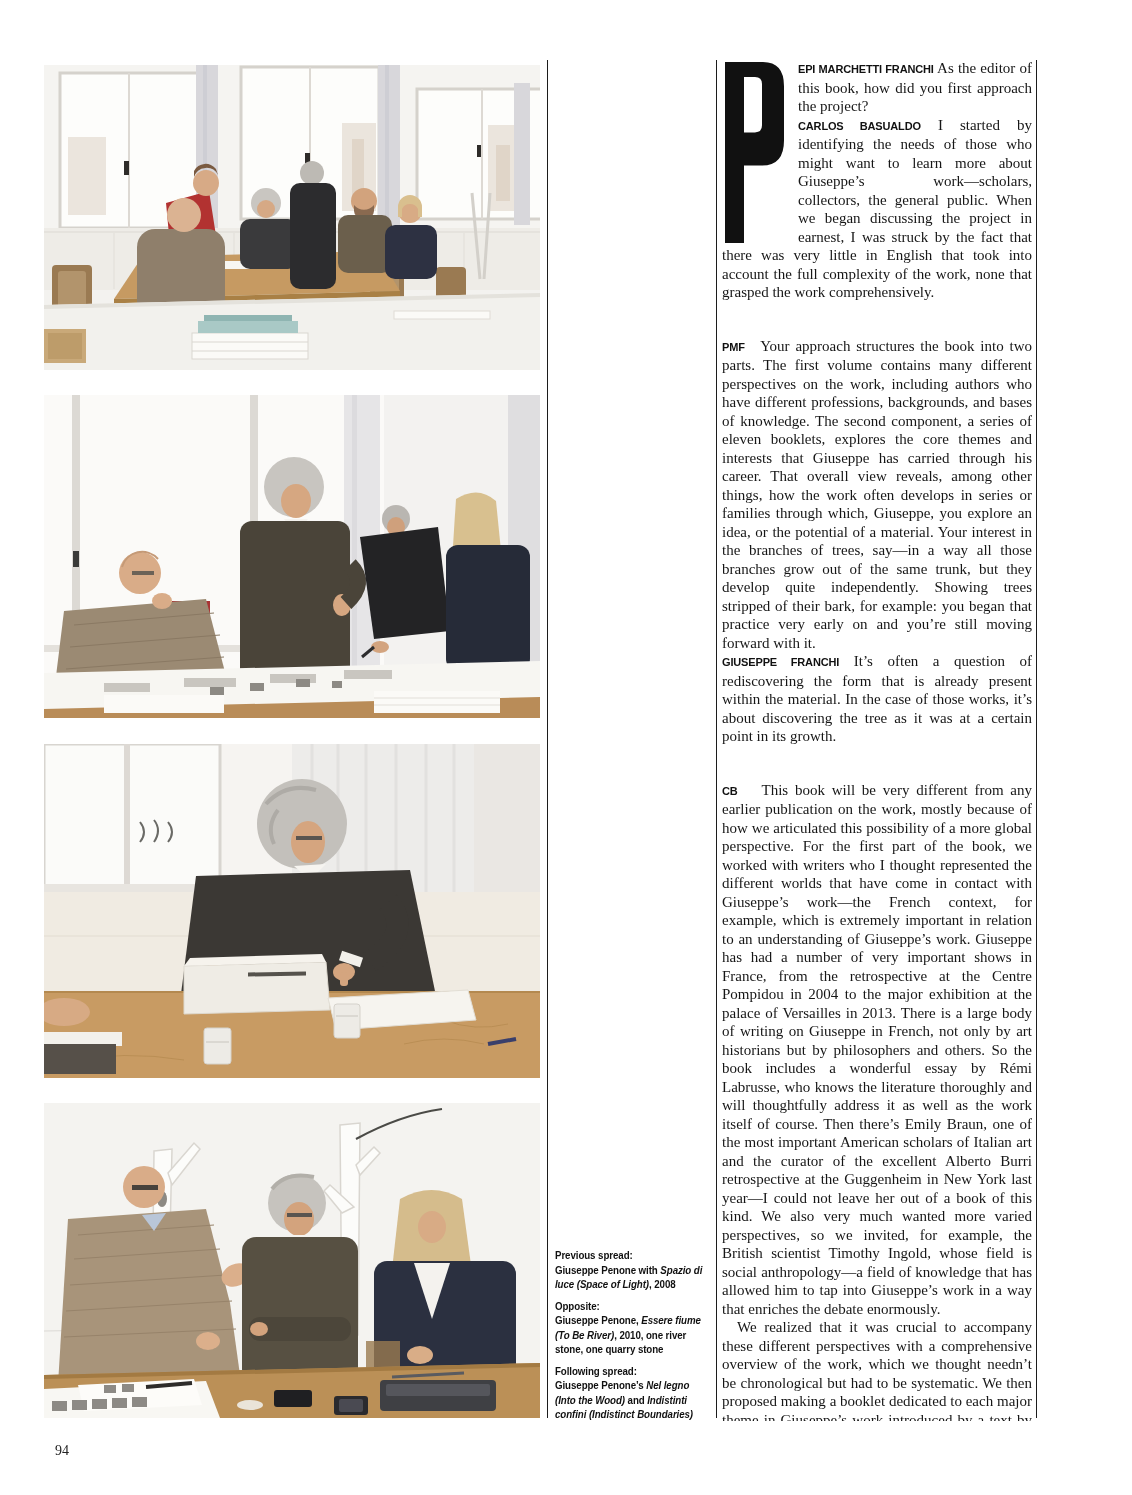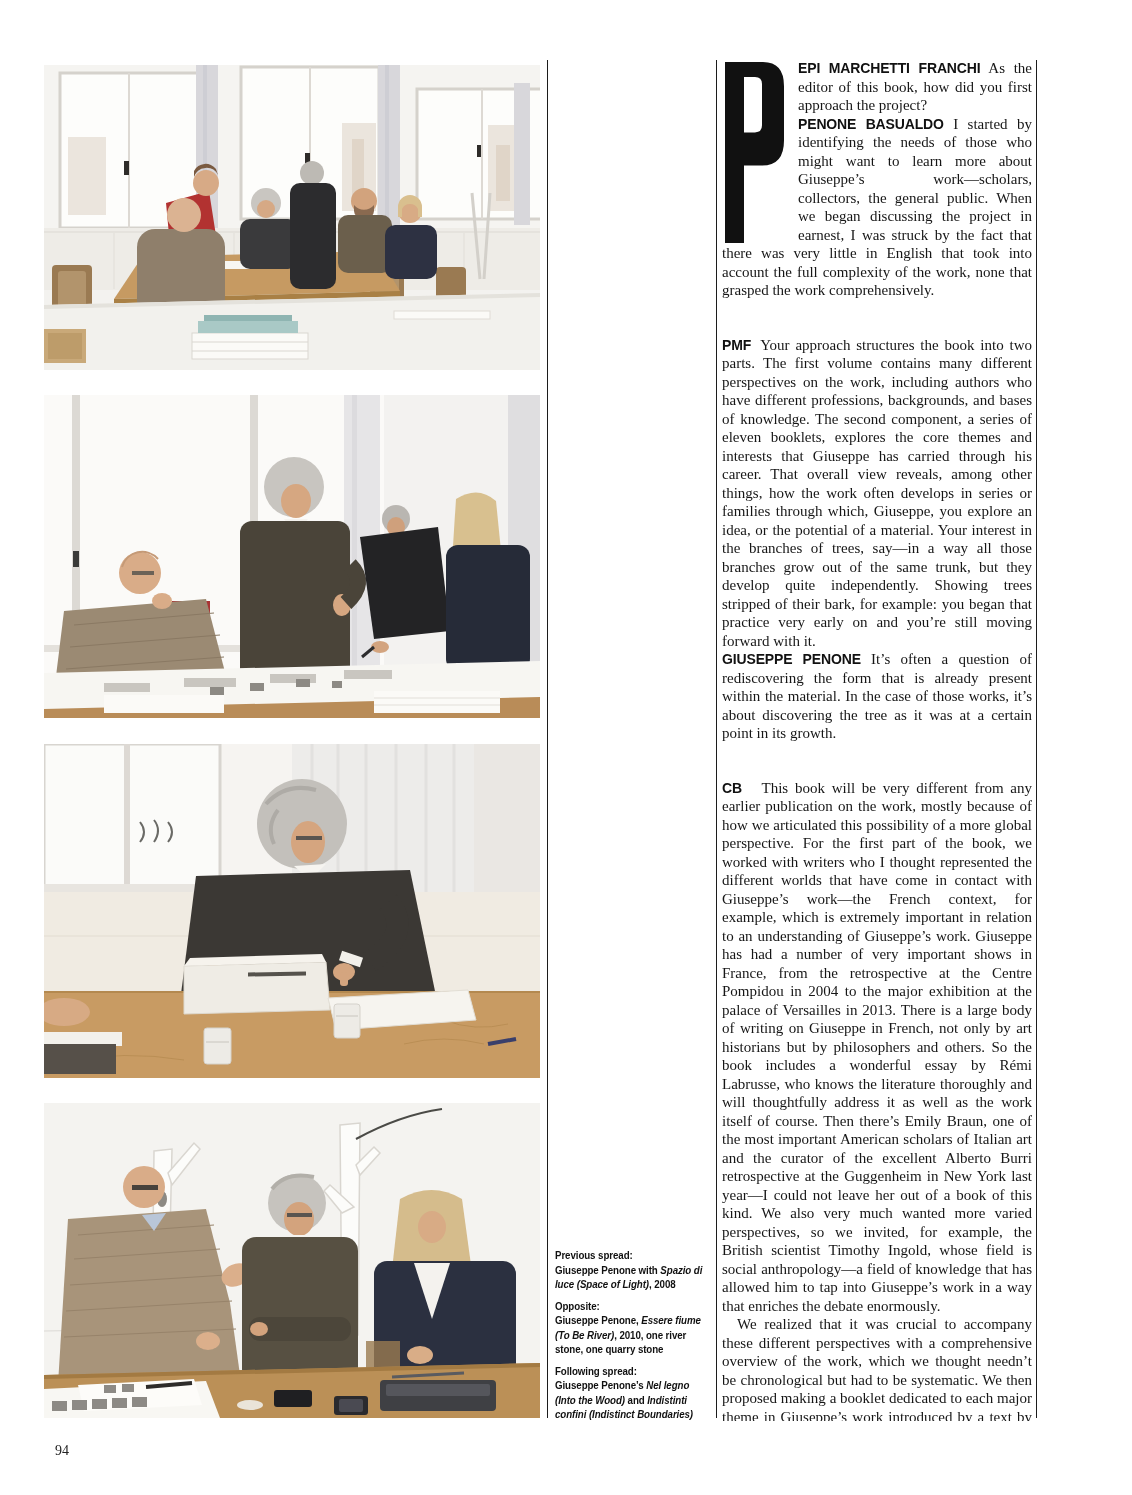--- a/index.html
+++ b/index.html
@@ -23,21 +23,21 @@
             font-size:11.4px;line-height:14.5px;letter-spacing:-0.1px;color:#111;
             transform:scaleX(0.855);transform-origin:left top;}
   .cap-group{margin:0 0 7px 0;}
   .cap-it{font-style:italic;}
   
   .article{position:absolute;left:722px;top:59px;width:310px;height:1362px;overflow:hidden;
            font-size:15px;line-height:18.5px;text-align:justify;color:#161616;}
   .article p{margin:0;padding:0;}
   .dropcap{float:left;width:59px;height:181px;margin:3px 14px 0 3px;}
   .dropcap svg{display:block;width:100%;height:100%;}
-  .sp{font-family:"Liberation Sans",sans-serif;font-weight:700;font-size:14px;
+  .sp{font-family:"Liberation Sans",sans-serif;font-weight:700;font-size:11px;
       letter-spacing:-0.15px;color:#111;}
   .sp.tab{display:inline-block;min-width:33px;margin-top:36px;}
   .cont{text-indent:15px;}
   
   .pagenum{position:absolute;left:55px;top:1443px;font-size:14px;color:#222;}
 </style>
 </head>
 <body>
 
 <div class="page">
@@ -362,29 +362,29 @@
       <span class="dropcap" aria-label="P">
         <svg viewBox="0 0 59 180" preserveAspectRatio="none">
           <path fill="#111" fill-rule="evenodd" d="M0,0 H38 Q59,0 59,24 V78 Q59,103 37,103 H19 V180 H0 Z
                    M19,15 H30 Q37,15 37,22 V63 Q37,70 30,70 H19 Z"></path>
         </svg>
       </span>
       <span class="sp">EPI MARCHETTI FRANCHI</span>
       <span>As the editor of this book, how did you first approach the project?</span>
     </p>
     <p>
-      <span class="sp">PENONE BASUALDO</span>
+      <span class="sp">CARLOS BASUALDO</span>
       <span>I started by identifying the needs of those who might want to learn more about Giuseppe’s work—scholars, collectors, the general public. When we began discussing the project in earnest, I was struck by the fact that there was very little in English that took into account the full complexity of the work, none that grasped the work comprehensively.</span>
     </p>
     <p>
       <span class="sp tab">PMF</span>
       <span>Your approach structures the book into two parts. The first volume contains many different perspectives on the work, including authors who have different professions, backgrounds, and bases of knowledge. The second component, a series of eleven booklets, explores the core themes and interests that Giuseppe has carried through his career. That overall view reveals, among other things, how the work often develops in series or families through which, Giuseppe, you explore an idea, or the potential of a material. Your interest in the branches of trees, say—in a way all those branches grow out of the same trunk, but they develop quite independently. Showing trees stripped of their bark, for example: you began that practice very early on and you’re still moving forward with it.</span>
     </p>
     <p>
-      <span class="sp">GIUSEPPE PENONE</span>
+      <span class="sp">GIUSEPPE FRANCHI</span>
       <span>It’s often a question of rediscovering the form that is already present within the material. In the case of those works, it’s about discovering the tree as it was at a certain point in its growth.</span>
     </p>
     <p>
       <span class="sp tab">CB</span>
       <span>This book will be very different from any earlier publication on the work, mostly because of how we articulated this possibility of a more global perspective. For the first part of the book, we worked with writers who I thought represented the different worlds that have come in contact with Giuseppe’s work—the French context, for example, which is extremely important in relation to an understanding of Giuseppe’s work. Giuseppe has had a number of very important shows in France, from the retrospective at the Centre Pompidou in 2004 to the major exhibition at the palace of Versailles in 2013. There is a large body of writing on Giuseppe in French, not only by art historians but by philosophers and others. So the book includes a wonderful essay by Rémi Labrusse, who knows the literature thoroughly and will thoughtfully address it as well as the work itself of course. Then there’s Emily Braun, one of the most important American scholars of Italian art and the curator of the excellent Alberto Burri retrospective at the Guggenheim in New York last year—I could not leave her out of a book of this kind. We also very much wanted more varied perspectives, so we invited, for example, the British scientist Timothy Ingold, whose field is social anthropology—a field of knowledge that has allowed him to tap into Giuseppe’s work in a way that enriches the debate enormously.</span>
     </p>
     <p class="cont">
       <span>We realized that it was crucial to accompany these different perspectives with a comprehensive overview of the work, which we thought needn’t be chronological but had to be systematic. We then proposed making a booklet dedicated to each major theme in Giuseppe’s work introduced by a text by Daniela Lancioni. Daniela is an Italian scholar who has worked with Giuseppe for many years. For the second part of the publication, Daniela has</span>
     </p>
   </div>

